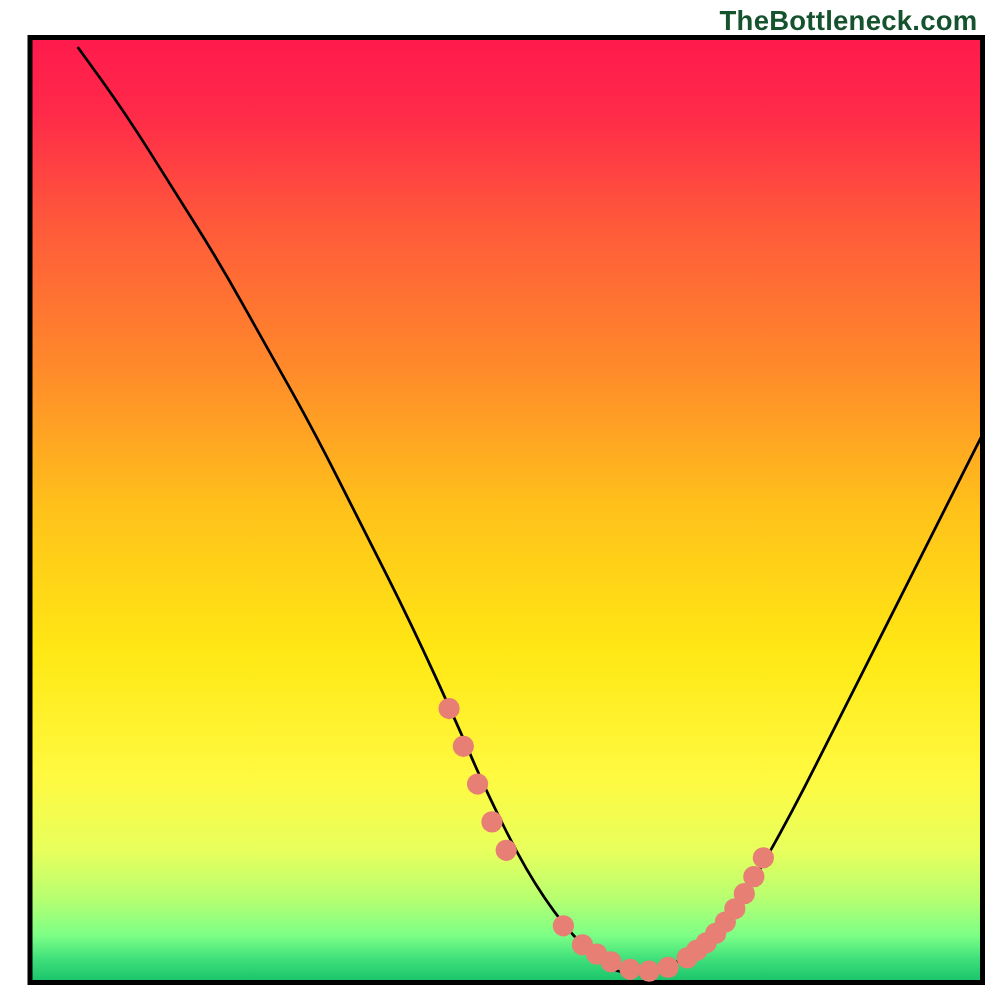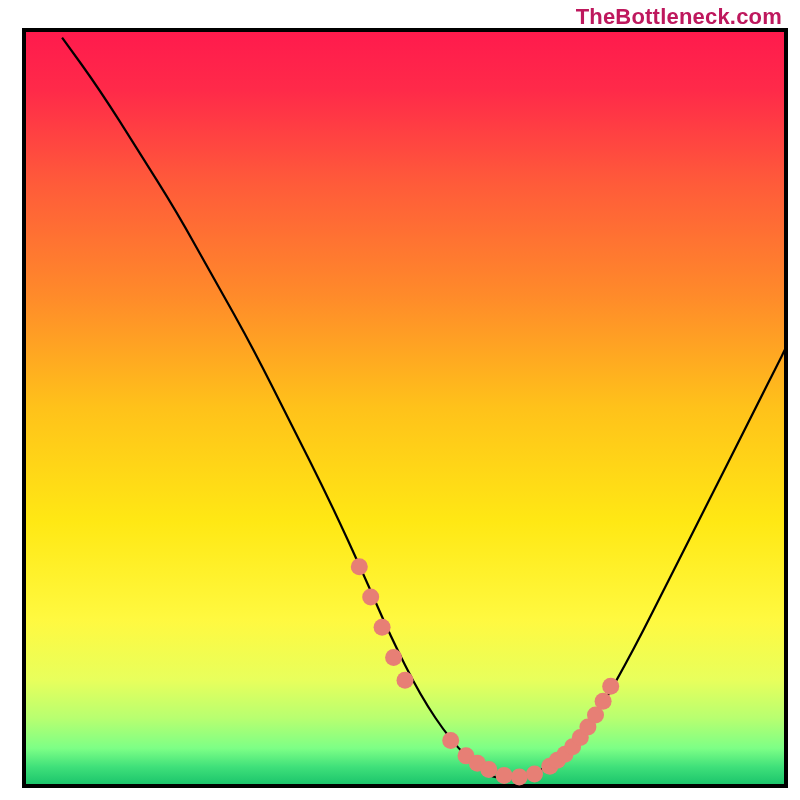--- a/index.html
+++ b/index.html
@@ -15,21 +15,21 @@
     position: relative;
     width: 800px;
     height: 800px;
   }
   .watermark {
     position: absolute;
     top: 4px;
     right: 18px;
     font-size: 22px;
     font-weight: 600;
-    color: #be185d;
+    color: #14532d;
     letter-spacing: 0.2px;
     z-index: 10;
   }
   svg {
     position: absolute;
     top: 0;
     left: 0;
   }
 </style>
 </head>

